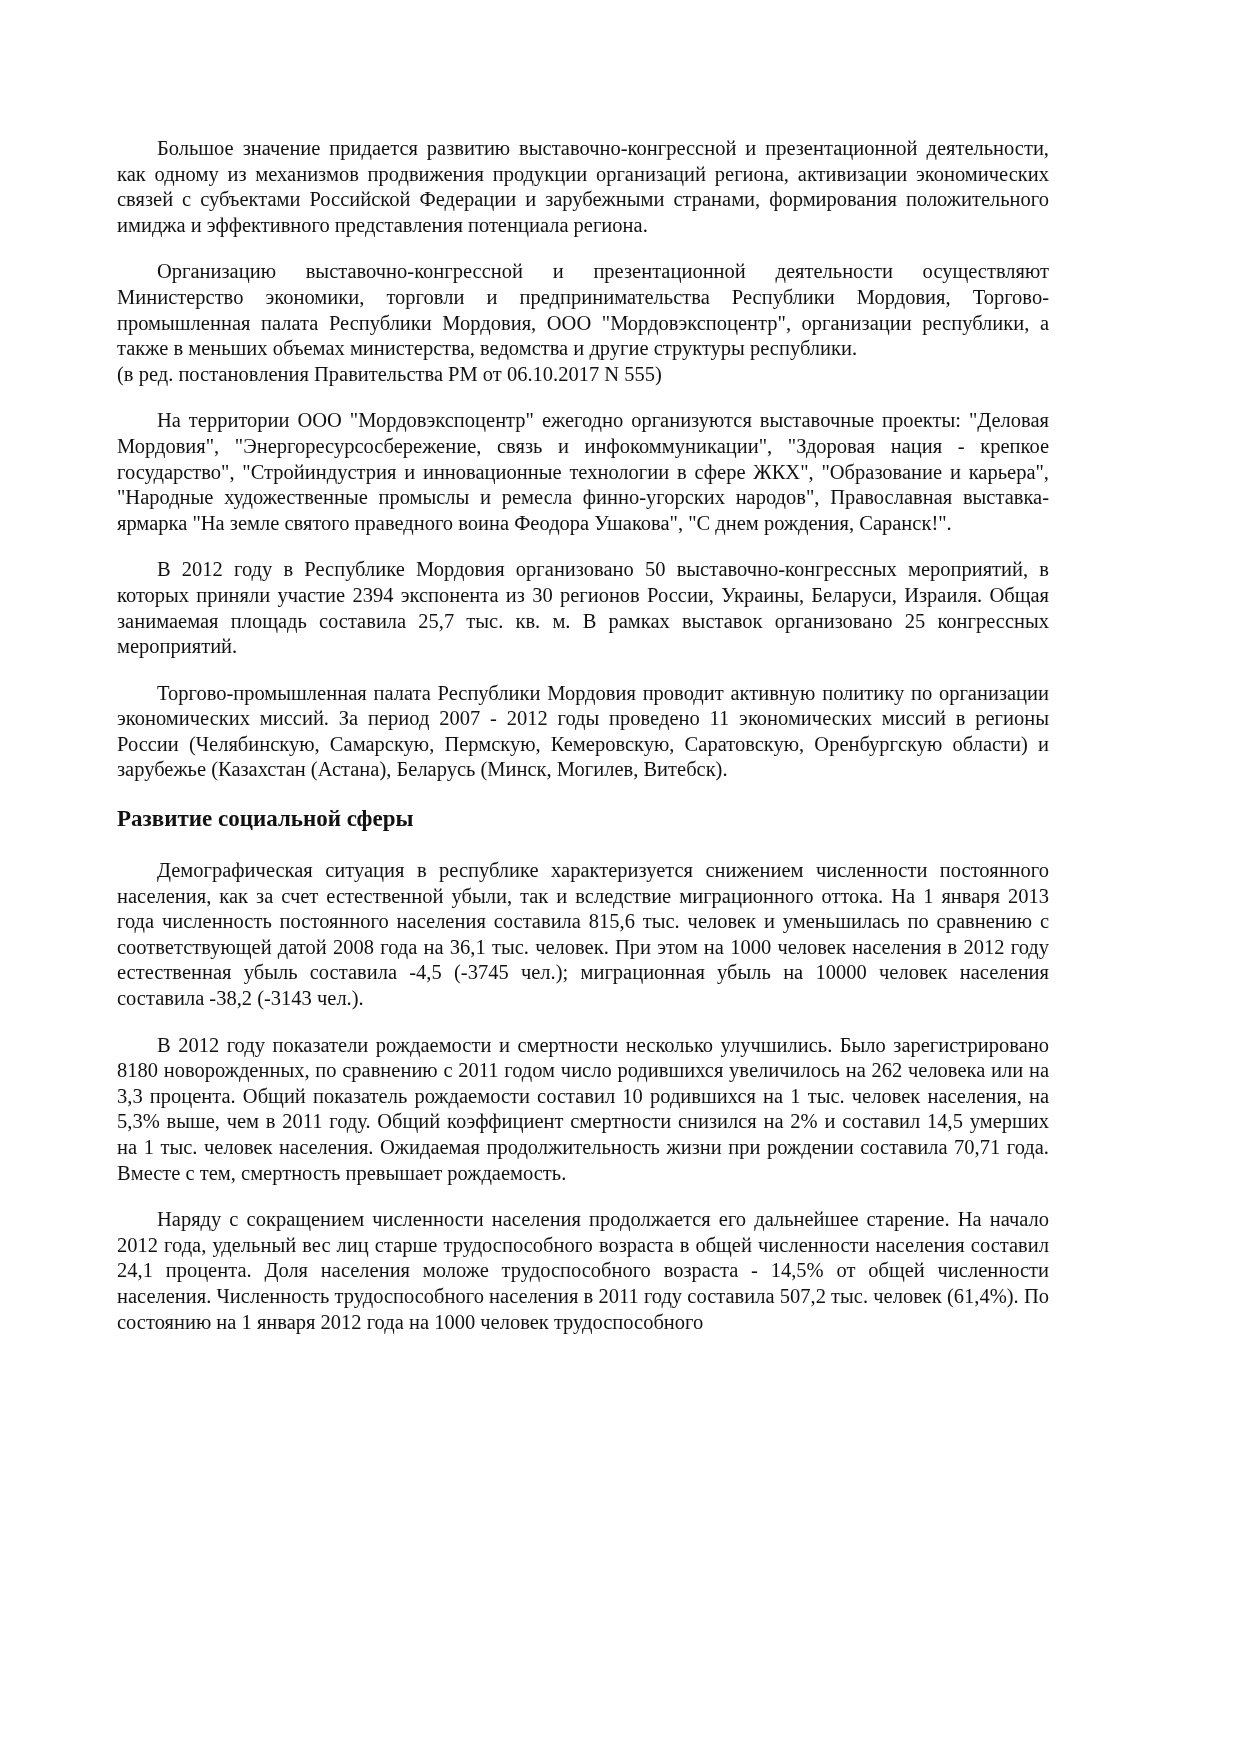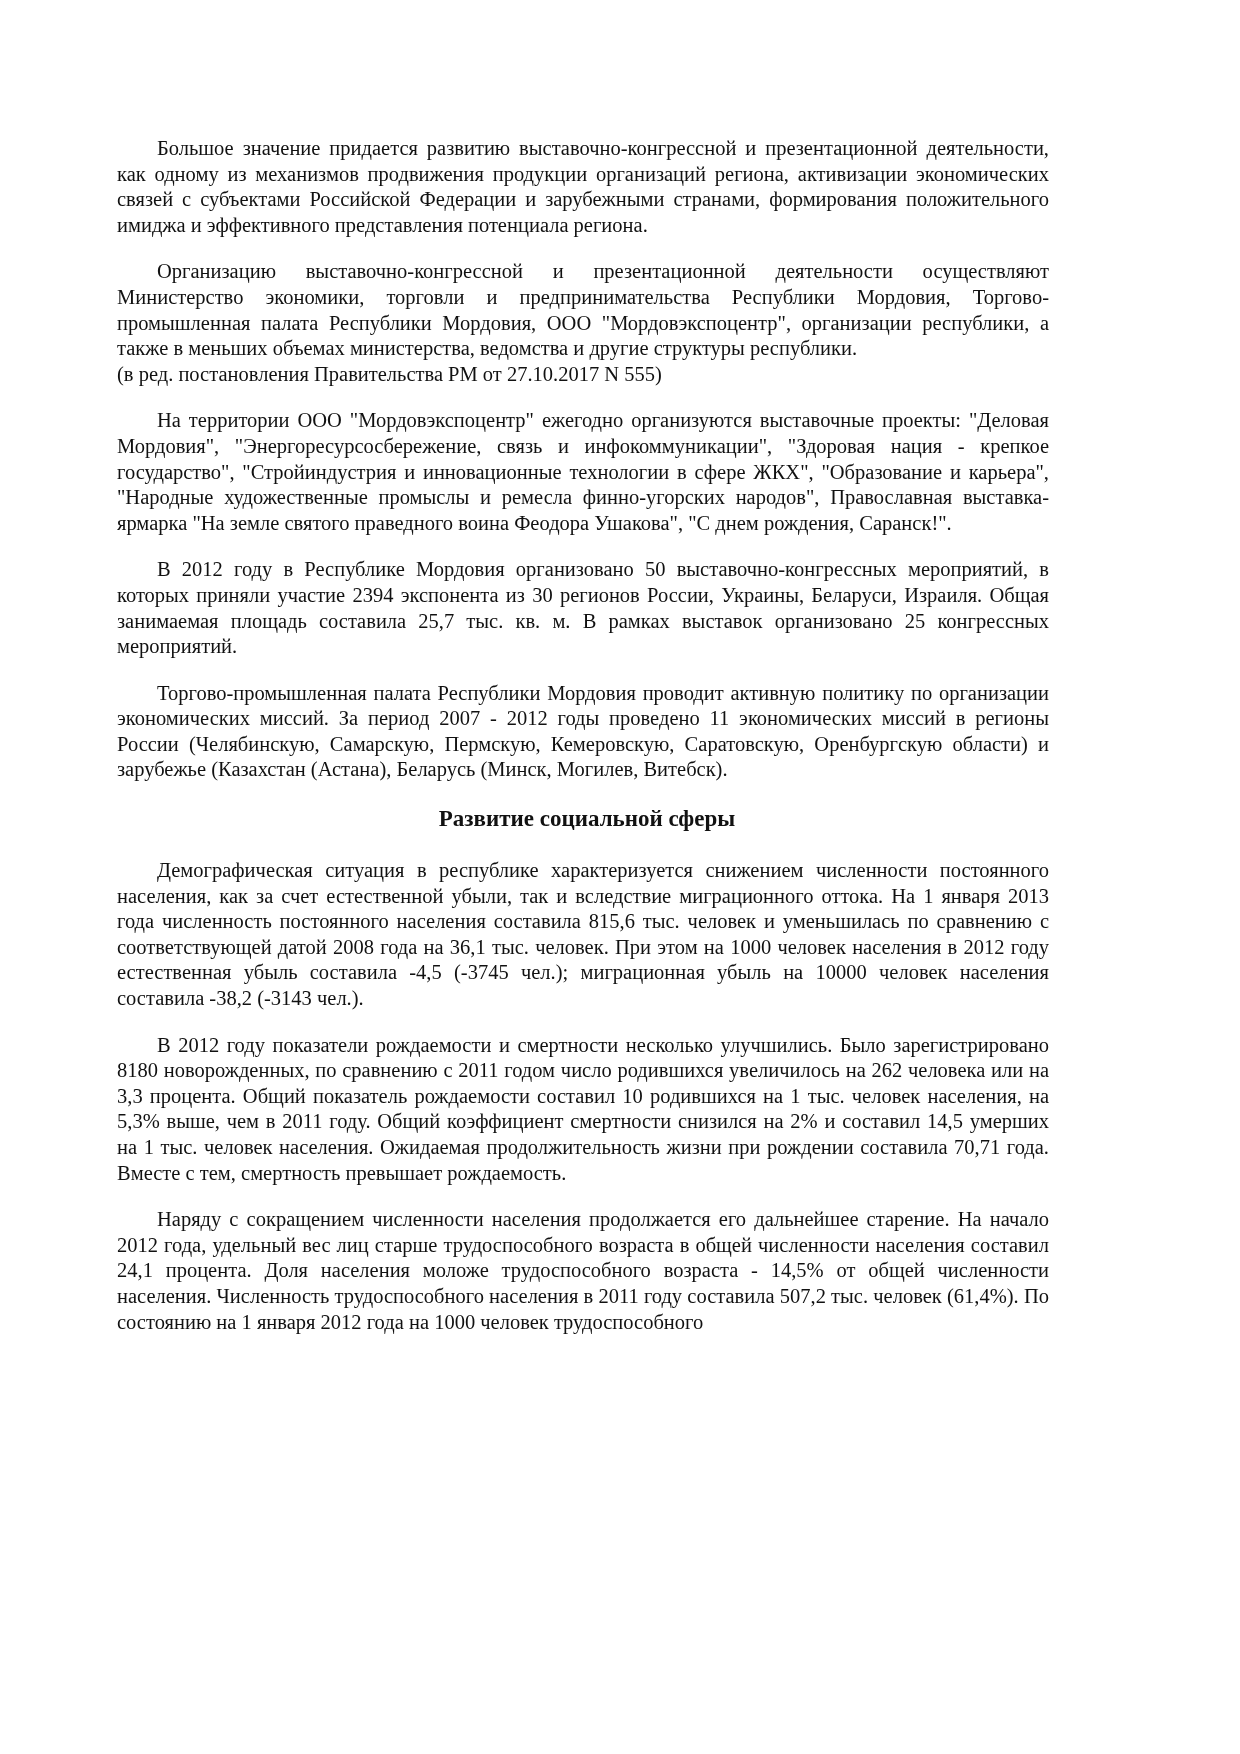--- a/index.html
+++ b/index.html
@@ -30,33 +30,32 @@
       letter-spacing: 0px;
     }
     .para .line {
       display: block;
     }
     .heading {
       margin: 4px 0 24px 0;
       font-size: 23px;
       line-height: 30px;
       font-weight: bold;
-      text-align: center;
     }
   </style>
 </head>
 <body>
 
 <div class="page">
 
   <p class="para">Большое значение придается развитию выставочно-конгрессной и презентационной деятельности, как одному из механизмов продвижения продукции организаций региона, активизации экономических связей с субъектами Российской Федерации и зарубежными странами, формирования положительного имиджа и эффективного представления потенциала региона.</p>
 
   <div class="para">
     <span>Организацию выставочно-конгрессной и презентационной деятельности осуществляют Министерство экономики, торговли и предпринимательства Республики Мордовия, Торгово-промышленная палата Республики Мордовия, ООО "Мордовэкспоцентр", организации республики, а также в меньших объемах министерства, ведомства и другие структуры республики.</span>
-    <span class="line" style="text-indent:0">(в ред. постановления Правительства РМ от 27.10.2017 N 555)</span>
+    <span class="line" style="text-indent:0">(в ред. постановления Правительства РМ от 06.10.2017 N 555)</span>
   </div>
 
   <p class="para">На территории ООО "Мордовэкспоцентр" ежегодно организуются выставочные проекты: "Деловая Мордовия", "Энергоресурсосбережение, связь и инфокоммуникации", "Здоровая нация - крепкое государство", "Стройиндустрия и инновационные технологии в сфере ЖКХ", "Образование и карьера", "Народные художественные промыслы и ремесла финно-угорских народов", Православная выставка-ярмарка "На земле святого праведного воина Феодора Ушакова", "С днем рождения, Саранск!".</p>
 
   <p class="para">В 2012 году в Республике Мордовия организовано 50 выставочно-конгрессных мероприятий, в которых приняли участие 2394 экспонента из 30 регионов России, Украины, Беларуси, Израиля. Общая занимаемая площадь составила 25,7 тыс. кв. м. В рамках выставок организовано 25 конгрессных мероприятий.</p>
 
   <p class="para">Торгово-промышленная палата Республики Мордовия проводит активную политику по организации экономических миссий. За период 2007 - 2012 годы проведено 11 экономических миссий в регионы России (Челябинскую, Самарскую, Пермскую, Кемеровскую, Саратовскую, Оренбургскую области) и зарубежье (Казахстан (Астана), Беларусь (Минск, Могилев, Витебск).</p>
 
   <h2 class="heading">Развитие социальной сферы</h2>
 

